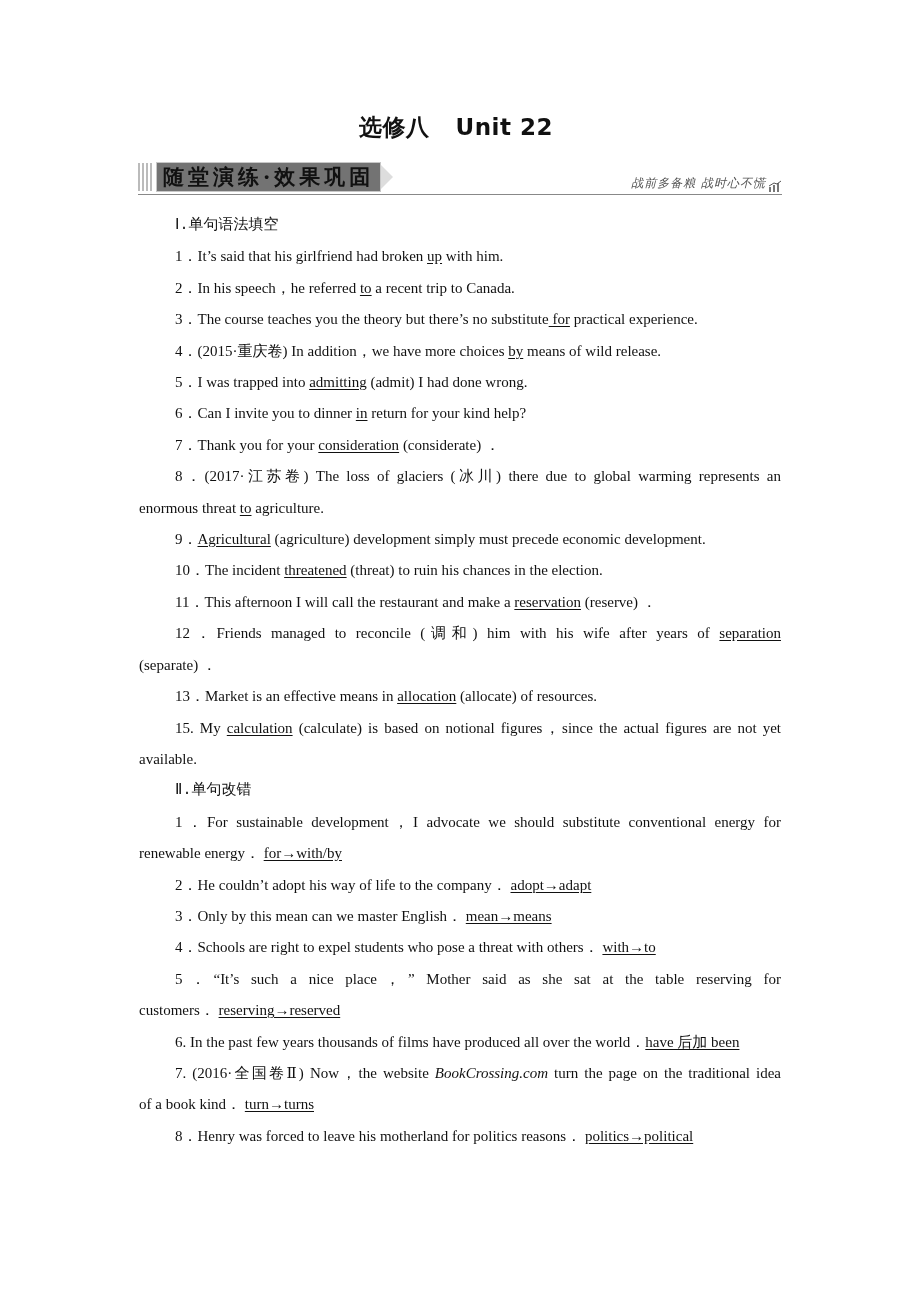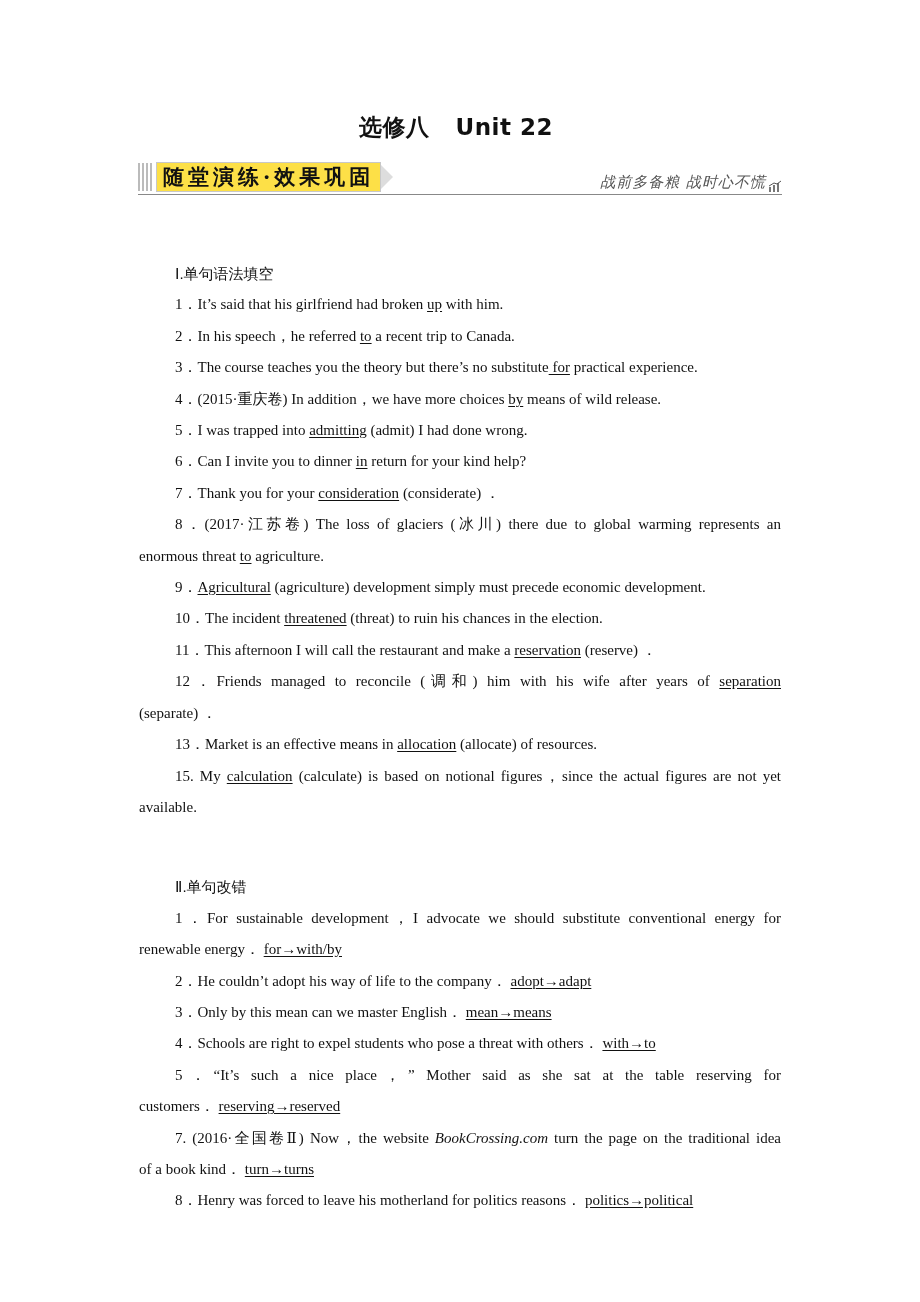--- a/index.html
+++ b/index.html
@@ -5,30 +5,30 @@
   html, body { margin: 0; padding: 0; background: #ffffff; }
   body { width: 920px; height: 1302px; position: relative; overflow: hidden;
          font-family: "Liberation Serif", "DejaVu Serif", serif; color: #111; }
   .title { position: absolute; top: 112px; left: 0; width: 912px; text-align: center;
            font-family: "DejaVu Sans", "Liberation Sans", sans-serif; font-weight: bold; font-size: 23px; letter-spacing: 0.5px; }
   .title .gap { display: inline-block; width: 26px; }
   .banner-row { position: absolute; top: 162px; left: 138px; width: 644px; height: 32px; border-bottom: 1px solid #888; }
   .banner { position: absolute; left: 0; top: 0; height: 30px; display: flex; align-items: center; }
   .banner .bars { width: 14px; height: 28px; margin-right: 4px;
                   background: repeating-linear-gradient(90deg, #bbb 0 2px, #fff 2px 4px); }
-  .banner .box { height: 28px; padding: 0 6px; background: #fde047; border: 1px solid #c8c8c8; display: flex; align-items: center;
+  .banner .box { height: 28px; padding: 0 6px; background: #737373; border: 1px solid #c8c8c8; display: flex; align-items: center;
                  font-family: "DejaVu Serif", serif; font-weight: bold; font-size: 21px; letter-spacing: 4px; color: #111; }
   .banner .arrow { width: 0; height: 0; border-top: 12px solid transparent; border-bottom: 12px solid transparent; border-left: 12px solid #ddd; }
-  .motto { position: absolute; right: 16px; bottom: 2px; font-family: "DejaVu Sans", sans-serif; font-size: 15px; color: #555; font-style: italic; letter-spacing: 1px; margin-left: 40px; }
+  .motto { position: absolute; right: 16px; bottom: 2px; font-family: "DejaVu Sans", sans-serif; font-size: 12px; color: #555; font-style: italic; letter-spacing: 1px; margin-left: 40px; }
   .motto-icon { position: absolute; right: 0; bottom: 2px; width: 14px; height: 12px; }
   .content { position: absolute; top: 210px; left: 139px; width: 642px; font-size: 15px; line-height: 31.4px; }
   .line { margin: 0; text-align: justify; text-align-last: left; }
   .indent { text-indent: 36px; }
   .justify-full { text-align-last: justify; }
-  .section-head { font-family: Liberation Sans, sans-serif; font-size: 15px; text-indent: 36px; margin-top: 48px; }
+  .section-head { font-family: Liberation Mono, monospace; font-size: 15px; text-indent: 36px; }
   u { text-decoration: underline; text-underline-offset: 2px; }
   i { font-style: italic; }
 </style>
 </head>
 <body>
 
 <div class="title">
   <span>选修八</span><span class="gap"></span><span>Unit 22</span>
 </div>
 
@@ -70,16 +70,17 @@
 
   <p class="line section-head">Ⅱ.单句改错</p>
 
   <p class="line indent justify-full"><span>1．</span><span>For sustainable development，I advocate we should substitute conventional energy for</span></p>
   <p class="line"><span>renewable energy．</span> <u>for→with/by</u></p>
   <p class="line indent"><span>2．</span><span>He couldn’t adopt his way of life to the company．</span> <u>adopt→adapt</u></p>
   <p class="line indent"><span>3．</span><span>Only by this mean can we master English．</span> <u>mean→means</u></p>
   <p class="line indent"><span>4．</span><span>Schools are right to expel students who pose a threat with others．</span> <u>with→to</u></p>
   <p class="line indent justify-full"><span>5．</span><span>“It’s such a nice place，” Mother said as she sat at the table reserving for</span></p>
   <p class="line"><span>customers．</span> <u>reserving→reserved</u></p>
+  <p class="line indent"><span>6. </span><span>In the past few years thousands of films have produced all over the world．</span><u>have 后加 been</u></p>
   <p class="line indent justify-full"><span>7. </span><span>(2016·全国卷Ⅱ) Now，the website </span><i>BookCrossing.com</i><span> turn the page on the traditional idea</span></p>
   <p class="line"><span>of a book kind．</span> <u>turn→turns</u></p>
   <p class="line indent"><span>8．</span><span>Henry was forced to leave his motherland for politics reasons．</span> <u>politics→political </u></p>
 </div>
 
 </body></html>

